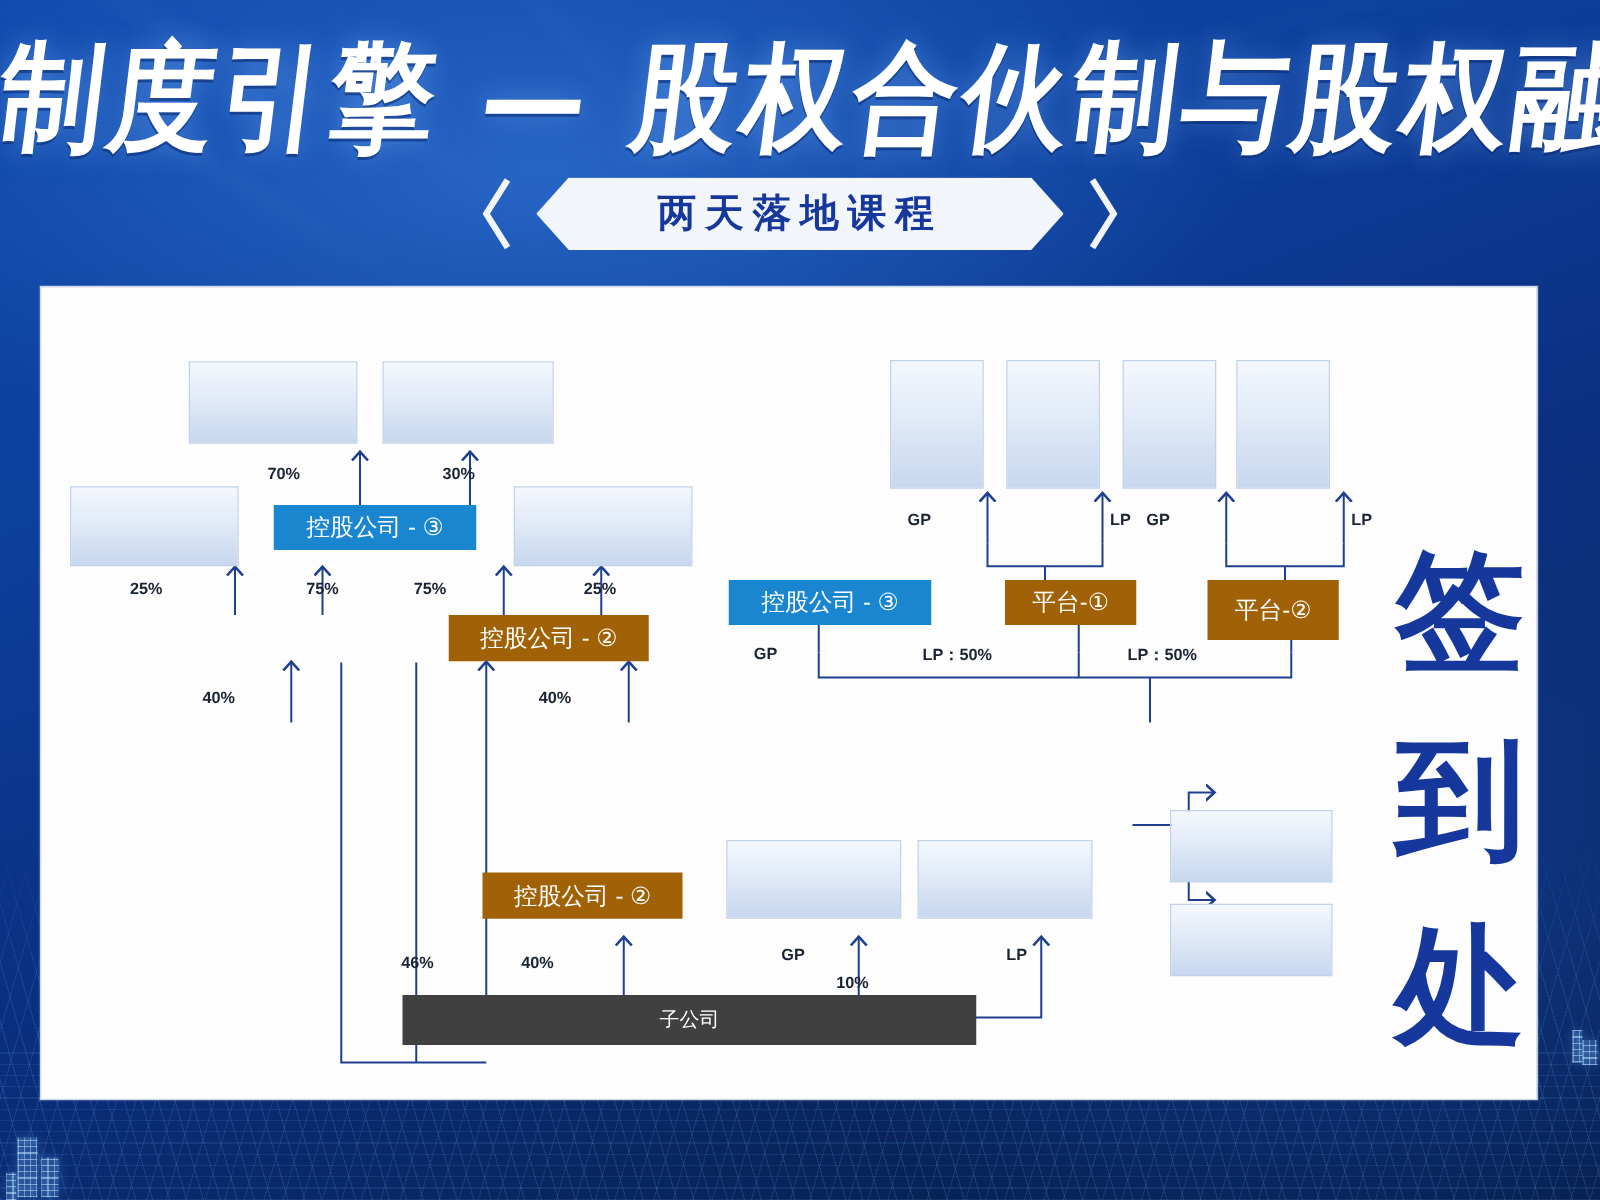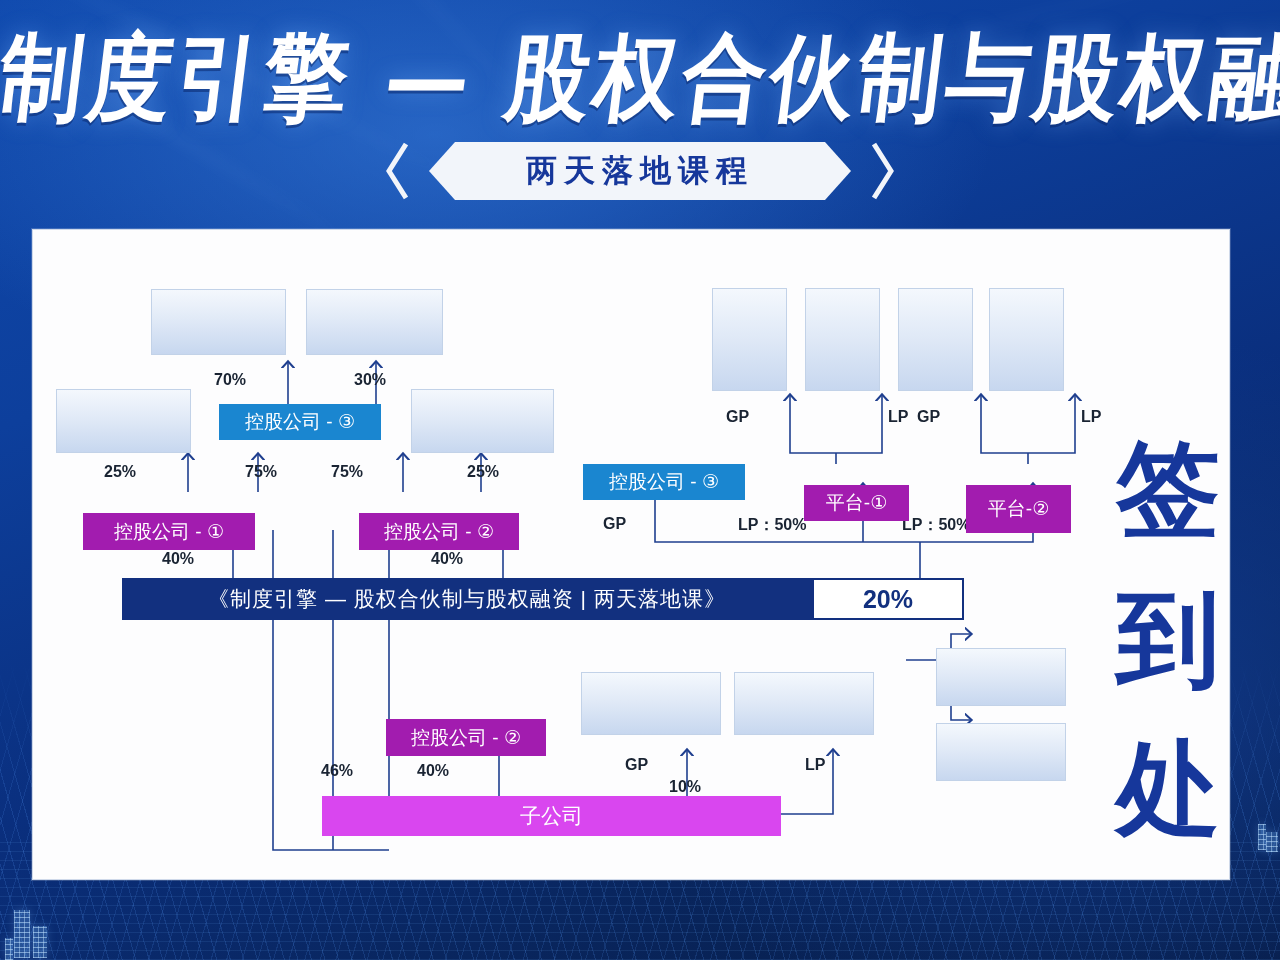--- a/index.html
+++ b/index.html
@@ -69,28 +69,28 @@
     box-shadow:0 0 0 1px rgba(255,255,255,.18);}
 
   
   .diagram{position:absolute;left:0;top:0;width:1196px;height:649px;}
   .node{position:absolute;box-sizing:border-box;display:flex;align-items:center;
     justify-content:center;color:#ffffff;white-space:nowrap;
     font-family:"Liberation Sans","DejaVu Sans",sans-serif;}
   .node.blank{
     background:linear-gradient(180deg,#f4f8fd 0%,#e1eaf7 45%,#c7d7ef 100%);
     border:1px solid #c2d2e8;}
-  .node.navy{background:#a21caf;font-size:19px;font-weight:400;margin-top:21px;}
-  .node.mid{background:#d946ef;font-size:21px;}
+  .node.navy{background:#a16207;font-size:19px;font-weight:400;}
+  .node.mid{background:#404040;font-size:16px;}
   .node.bright{background:#1a86d0;font-size:19px;}
   .node.course{background:#12307f;font-size:21px;letter-spacing:1px;}
   .node.pct{background:#ffffff;border:2px solid #12307f;color:#12307f;
     font-size:25px;font-weight:700;}
 
-  .lbl{position:absolute;color:#1a2433;font-size:16px;font-weight:700;
+  .lbl{position:absolute;color:#1a2433;font-size:13px;font-weight:700;
     white-space:nowrap;font-family:"Liberation Sans","DejaVu Sans",sans-serif;}
 
   svg.edges{position:absolute;left:0;top:0;width:1196px;height:649px;overflow:visible;}
 
   
   .logo{position:absolute;left:1085px;top:284px;width:122px;height:110px;}
   .logo svg{display:block;}
 
   
   .signin{position:absolute;left:1098px;top:440px;width:140px;height:400px;
@@ -227,31 +227,22 @@
       <div class="lbl" style="left:592px;top:526px;">GP</div>
       <div class="lbl" style="left:772px;top:526px;">LP</div>
       <div class="lbl" style="left:636px;top:548px;">10%</div>
     <div class="node blank" style="left: 118px; top: 59px; width: 135px; height: 66px;"></div>
         <div class="node blank" style="left: 273px; top: 59px; width: 137px; height: 66px;"></div>
         <div class="node blank" style="left: 23px; top: 159px; width: 135px; height: 64px;"></div>
         <div class="node blank" style="left: 378px; top: 159px; width: 143px; height: 64px;"></div>
         <div class="node bright" style="left: 186px; top: 174px; width: 162px; height: 36px;">
           <span>控股公司 - ③</span>
         </div>
-        <div class="node navy" style="left: 50px; top: 262px; width: 172px; height: 37px;">
-          <span>控股公司 - ①</span>
-        </div>
         <div class="node navy" style="left: 326px; top: 262px; width: 160px; height: 37px;">
           <span>控股公司 - ②</span>
-        </div>
-        <div class="node course" style="left: 89px; top: 348px; width: 690px; height: 42px;">
-          <span>《制度引擎 — 股权合伙制与股权融资 | 两天落地课》</span>
-        </div>
-        <div class="node pct" style="left: 779px; top: 348px; width: 152px; height: 42px;">
-          <span>20%</span>
         </div>
         <div class="node blank" style="left: 679px; top: 58px; width: 75px; height: 103px;"></div>
         <div class="node blank" style="left: 772px; top: 58px; width: 75px; height: 103px;"></div>
         <div class="node blank" style="left: 865px; top: 58px; width: 75px; height: 103px;"></div>
         <div class="node blank" style="left: 956px; top: 58px; width: 75px; height: 103px;"></div>
         <div class="node bright" style="left: 550px; top: 234px; width: 162px; height: 36px;">
           <span>控股公司 - ③</span>
         </div>
         <div class="node navy" style="left: 771px; top: 234px; width: 105px; height: 36px;">
           <span>平台-①</span>

